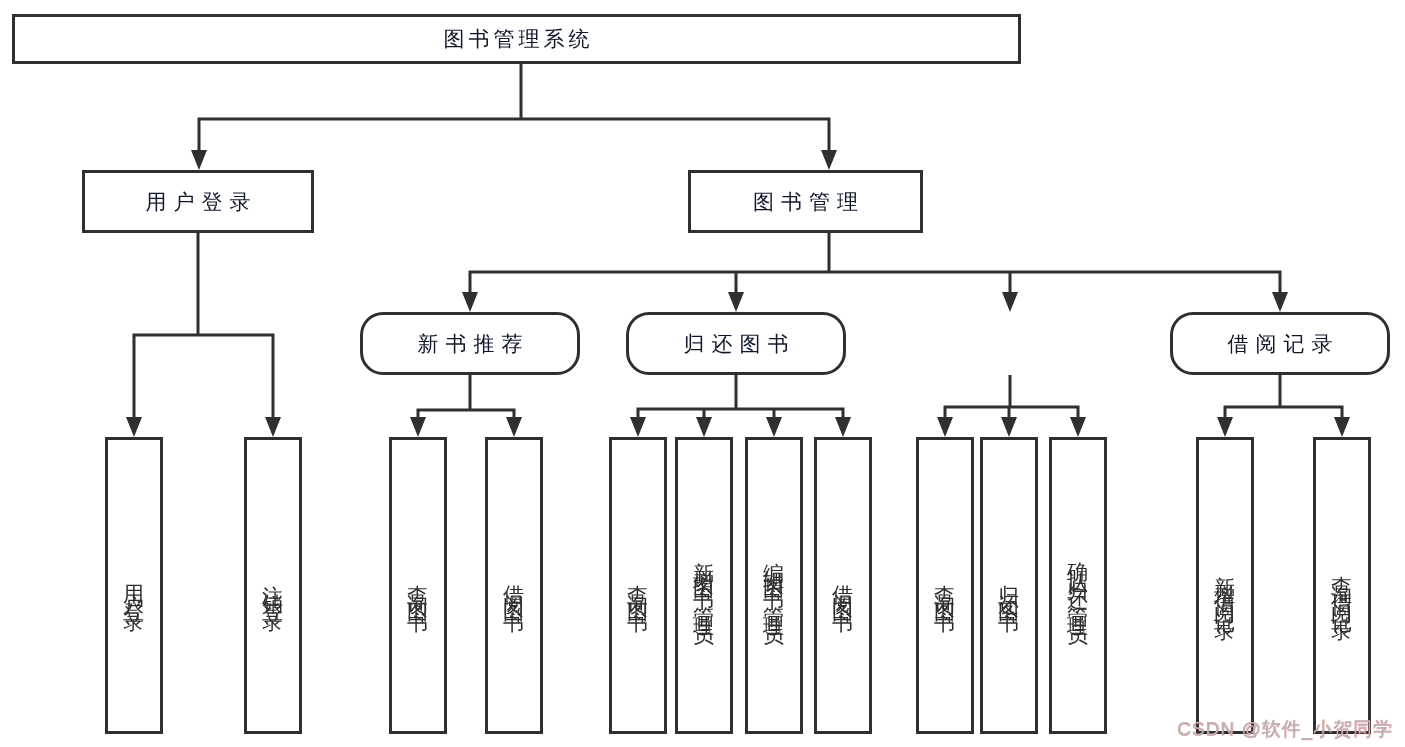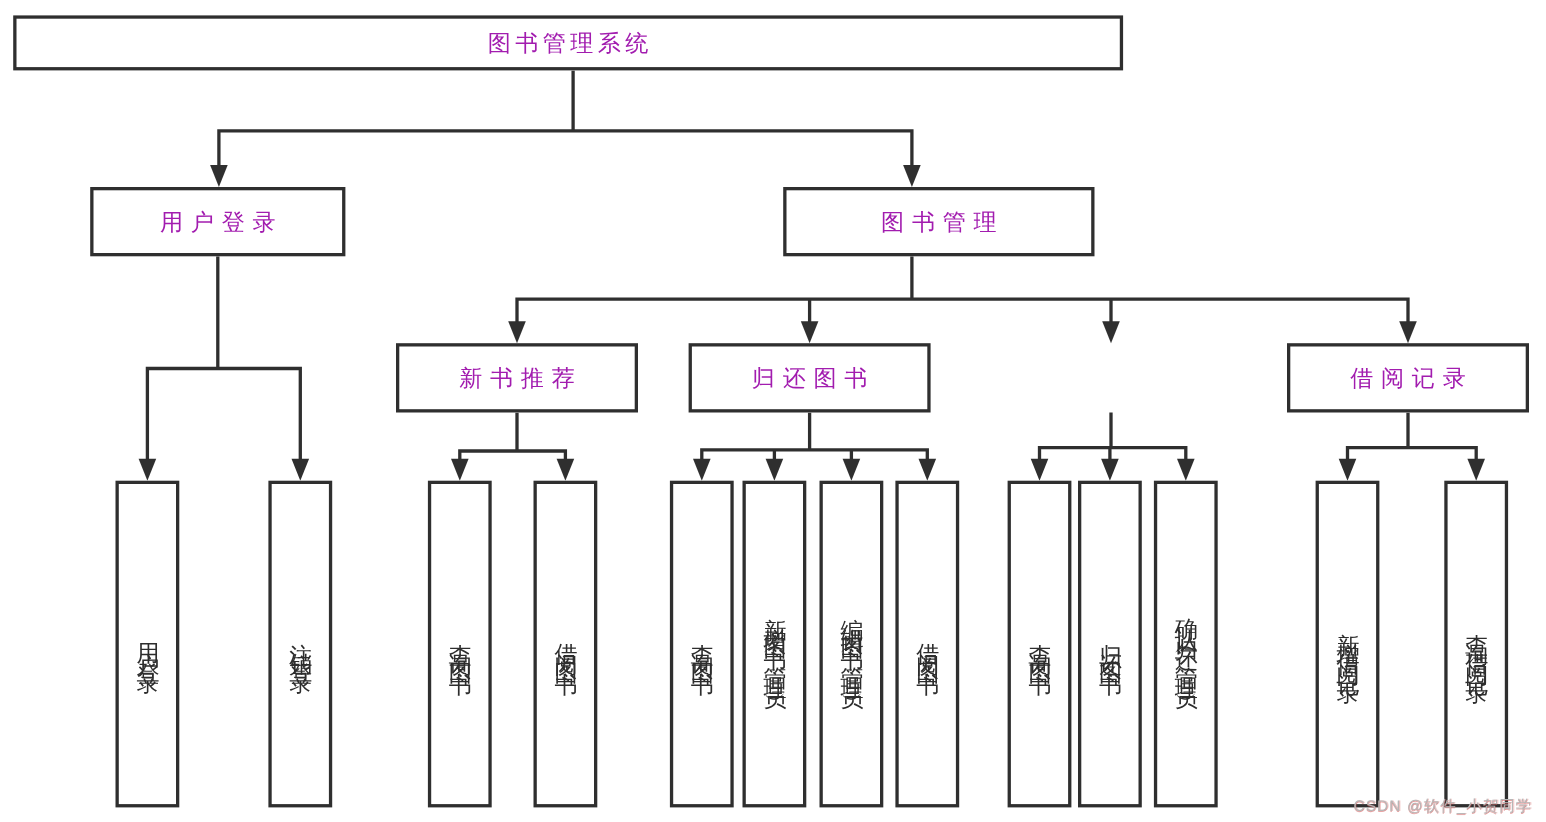--- a/index.html
+++ b/index.html
@@ -18,40 +18,40 @@
     border:3px solid #2f2f2f;
     background:#ffffff;
     display:flex; align-items:center; justify-content:center;
     z-index:2;
   }
   .h-label {
     font-size:21px;
     letter-spacing:7px;
     text-indent:7px;
     white-space:nowrap;
-    color:#a21caf;
+    color:#0f172a;
   }
   .root-label { letter-spacing:4px; text-indent:4px; }
   .v-label {
     writing-mode:vertical-rl;
     text-orientation:mixed;
     font-size:21px;
     line-height:1;
     letter-spacing:9px;
     color:#2d2d2d;
     white-space:nowrap;
   }
   .leaf { top:437px; height:297px; width:58px; }
-  .mid  { top:312px; height:63px;  width:220px; }
+  .mid  { top:312px; height:63px;  width:220px;border-radius:23px; }
   .lvl1 { top:170px; height:63px; }
   .watermark {
     position:absolute;
     right:12px; bottom:5px;
     z-index:5;
-    font-size:14px;
+    font-size:19px;
     letter-spacing:1px;
     color:#b7b7b7;
     text-shadow:0 1px 0 rgba(214,92,92,0.55), 1px 0 0 rgba(214,92,92,0.35);
     white-space:nowrap;
   }
 </style>
 </head>
 <body>
 
 <div class="canvas">
@@ -117,21 +117,21 @@
     </g>
   </svg>
 
   <div class="node" style="left:12px; top:14px; width:1009px; height:50px;">
     <span class="h-label root-label">图书管理系统</span>
   </div>
 
   <div class="node lvl1" style="left:82px; width:232px;">
     <span class="h-label">用户登录</span>
   </div>
-  <div class="node lvl1" style="left:712px; width:283px;font-family:Liberation Serif, serif;">
+  <div class="node lvl1" style="left:688px; width:235px;font-family:Liberation Serif, serif;">
     <span class="h-label">图书管理</span>
   </div>
 
   <div class="node mid" style="left:360px;">
     <span class="h-label">新书推荐</span>
   </div>
   <div class="node mid" style="left:626px;">
     <span class="h-label">归还图书</span>
   </div>
   <div class="node mid" style="left:1170px;">

